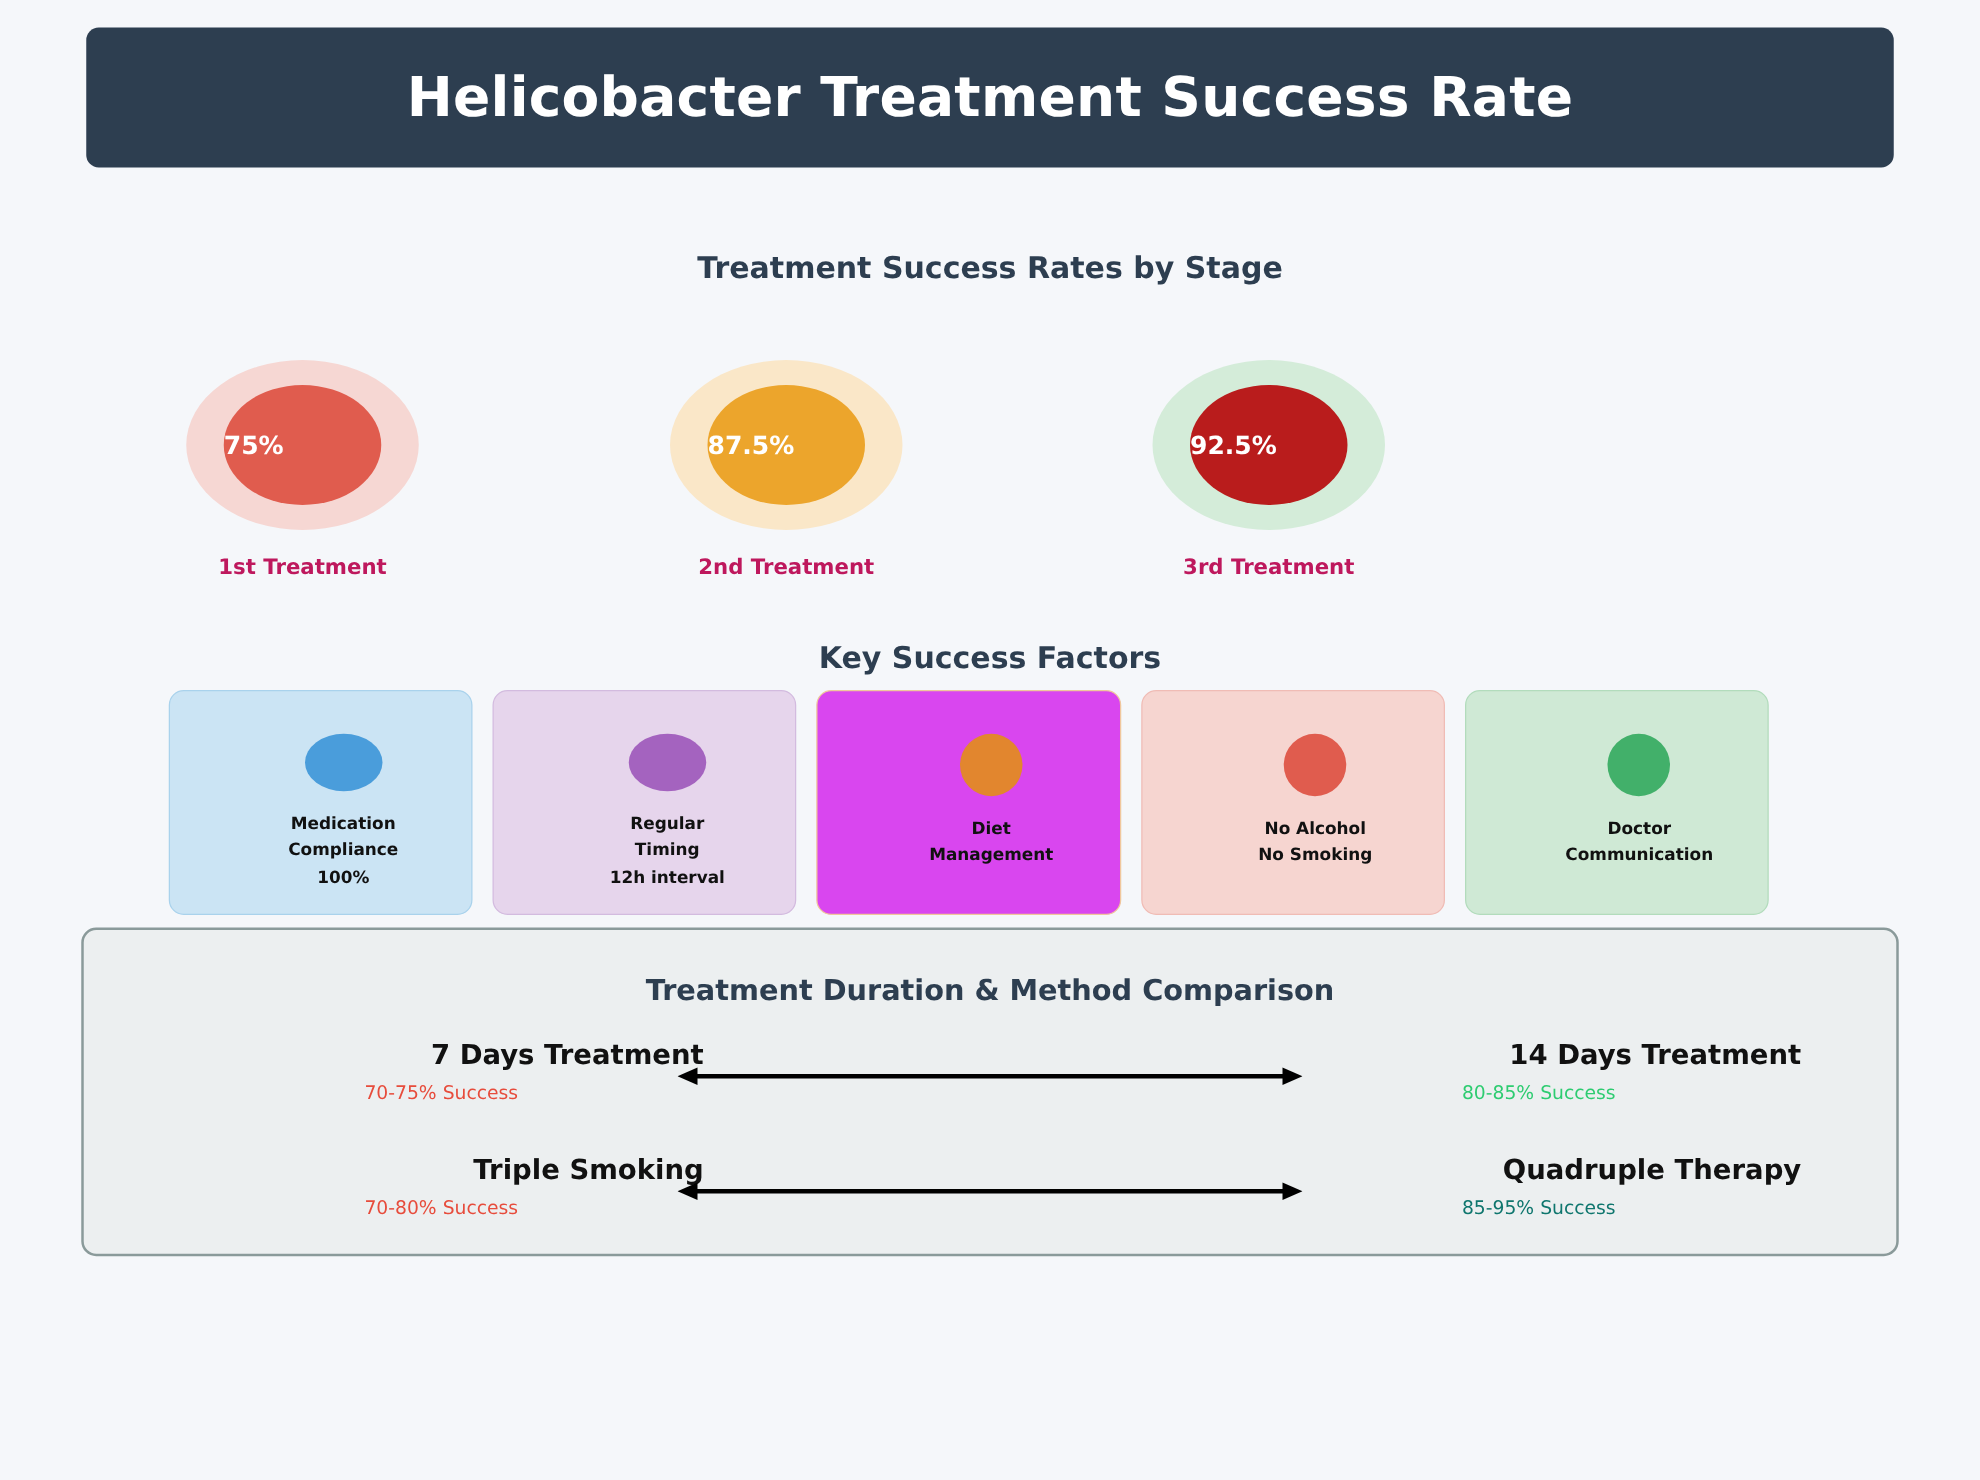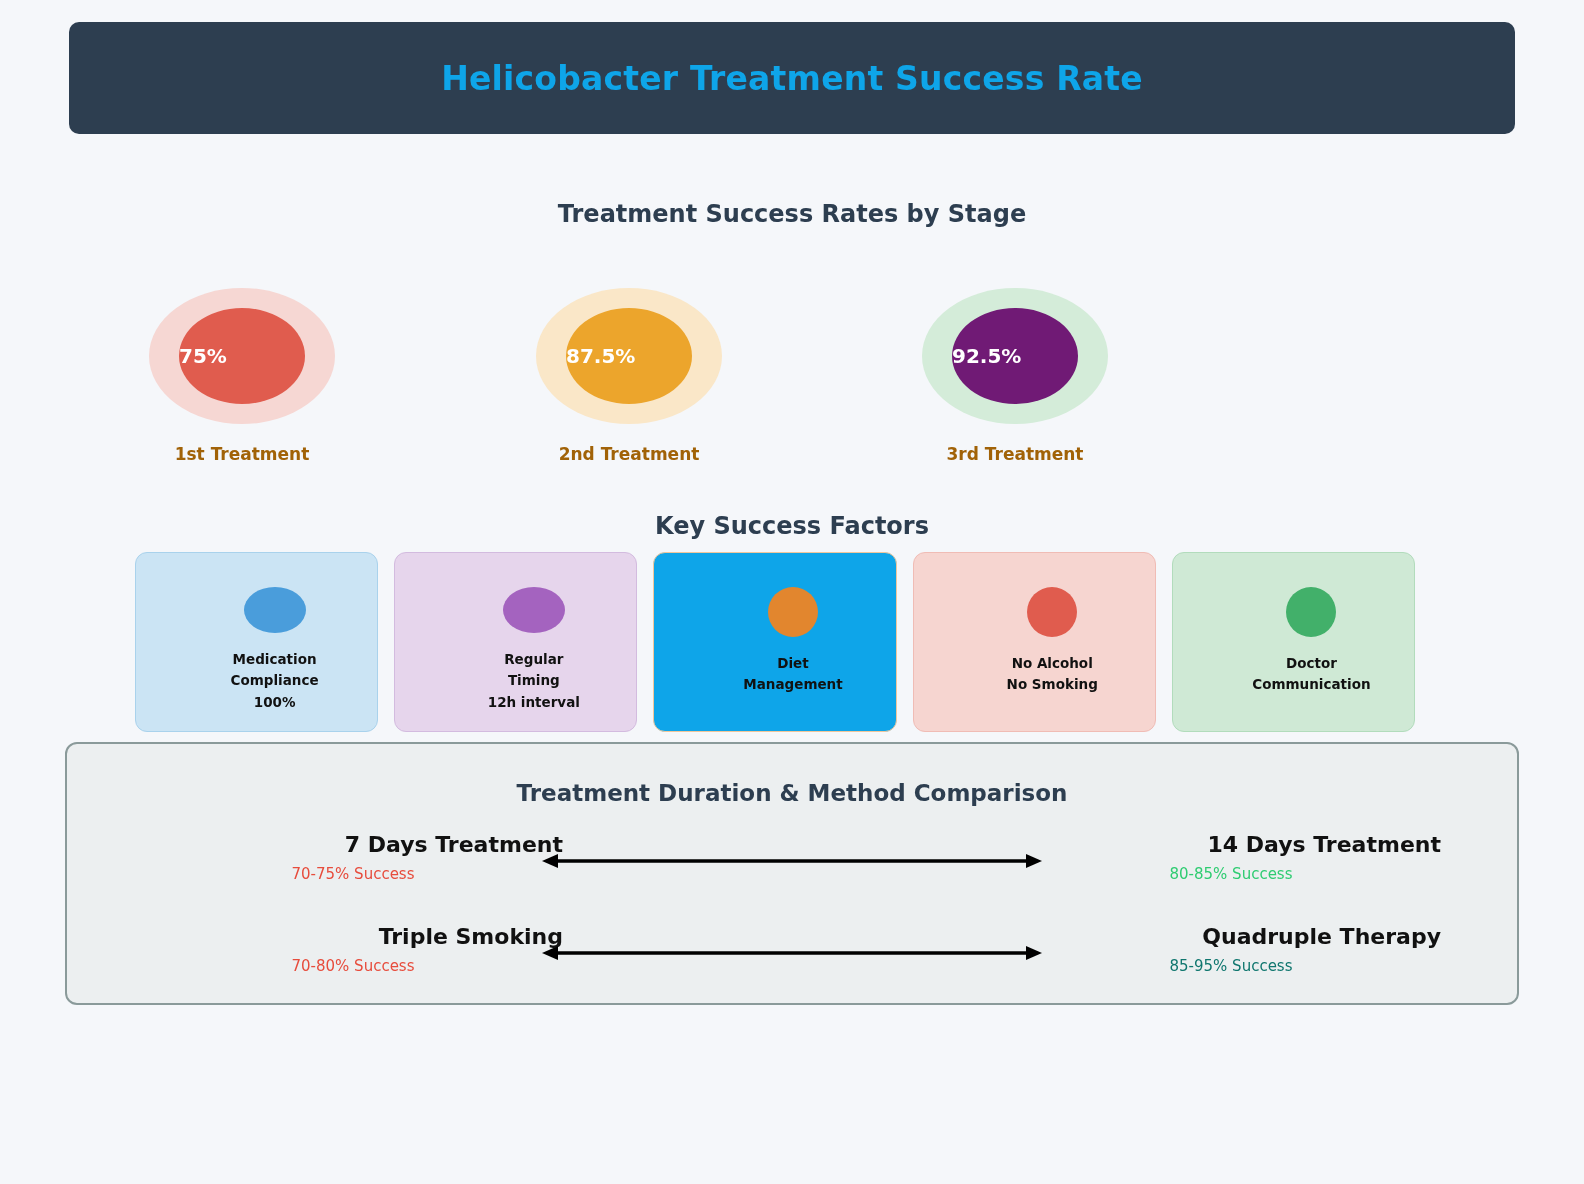--- a/index.html
+++ b/index.html
@@ -27,22 +27,22 @@
     top: 22px;
     width: 1446px;
     height: 112px;
     background: #2d3e50;
     border-radius: 10px;
     display: flex;
     align-items: center;
     justify-content: center;
   }
   .title-bar .title-text {
-    color: #0ea5e9;
-    font-size: 33px;
+    color: #ffffff;
+    font-size: 44px;
     font-weight: bold;
     letter-spacing: 0.2px;
     font-family: "DejaVu Sans", sans-serif;
   }
 
   
   .section-heading {
     position: absolute;
     width: 100%;
     text-align: center;
@@ -84,21 +84,21 @@
     align-items: center;
     justify-content: flex-start;
     color: #ffffff;
     font-size: 20px;
     font-weight: bold;
   }
   .stage .stage-label {
     margin-top: 20px;
     font-size: 17px;
     font-weight: bold;
-    color: #a16207;
+    color: #be185d;
   }
 
   
   .factors-row {
     position: absolute;
     left: 135px;
     top: 552px;
     width: 1280px;
     height: 180px;
     display: flex;
@@ -219,21 +219,21 @@
       <div class="halo" id="halo-1" style="background: rgb(250, 231, 200);">
         <div class="core" id="core-1" style="background: rgb(236, 165, 44);">
           <span>87.5%</span>
         </div>
       </div>
       <div class="stage-label">2nd Treatment</div>
     </div>
 
     <div class="stage" style="left:895px; top:288px;">
       <div class="halo" id="halo-2" style="background: rgb(212, 236, 217);">
-        <div class="core" id="core-2" style="background: #701a75;">
+        <div class="core" id="core-2" style="background: #b91c1c;">
           <span>92.5%</span>
         </div>
       </div>
       <div class="stage-label">3rd Treatment</div>
     </div>
 
   </div>
 
   <div class="section-heading" id="heading-factors" style="color: rgb(45, 62, 80);">Key Success Factors</div>
 
@@ -246,21 +246,21 @@
 100%</div>
     </div>
 
     <div class="factor-card" id="factor-card-1" style="background: rgb(230, 213, 236); border-color: rgb(211, 187, 223);">
       <div class="dot" id="factor-dot-1" style="background: rgb(164, 99, 191);"></div>
       <div class="factor-text">Regular
 Timing
 12h interval</div>
     </div>
 
-    <div class="factor-card" id="factor-card-2" style="background: #0ea5e9; border-color: rgb(240, 199, 156);">
+    <div class="factor-card" id="factor-card-2" style="background: #d946ef; border-color: rgb(240, 199, 156);">
       <div class="dot round" id="factor-dot-2" style="background: rgb(226, 134, 46);"></div>
       <div class="factor-text">Diet
 Management</div>
     </div>
 
     <div class="factor-card" id="factor-card-3" style="background: rgb(246, 213, 208); border-color: rgb(240, 188, 181);">
       <div class="dot round" id="factor-dot-3" style="background: rgb(224, 92, 78);"></div>
       <div class="factor-text">No Alcohol
 No Smoking</div>
     </div>

